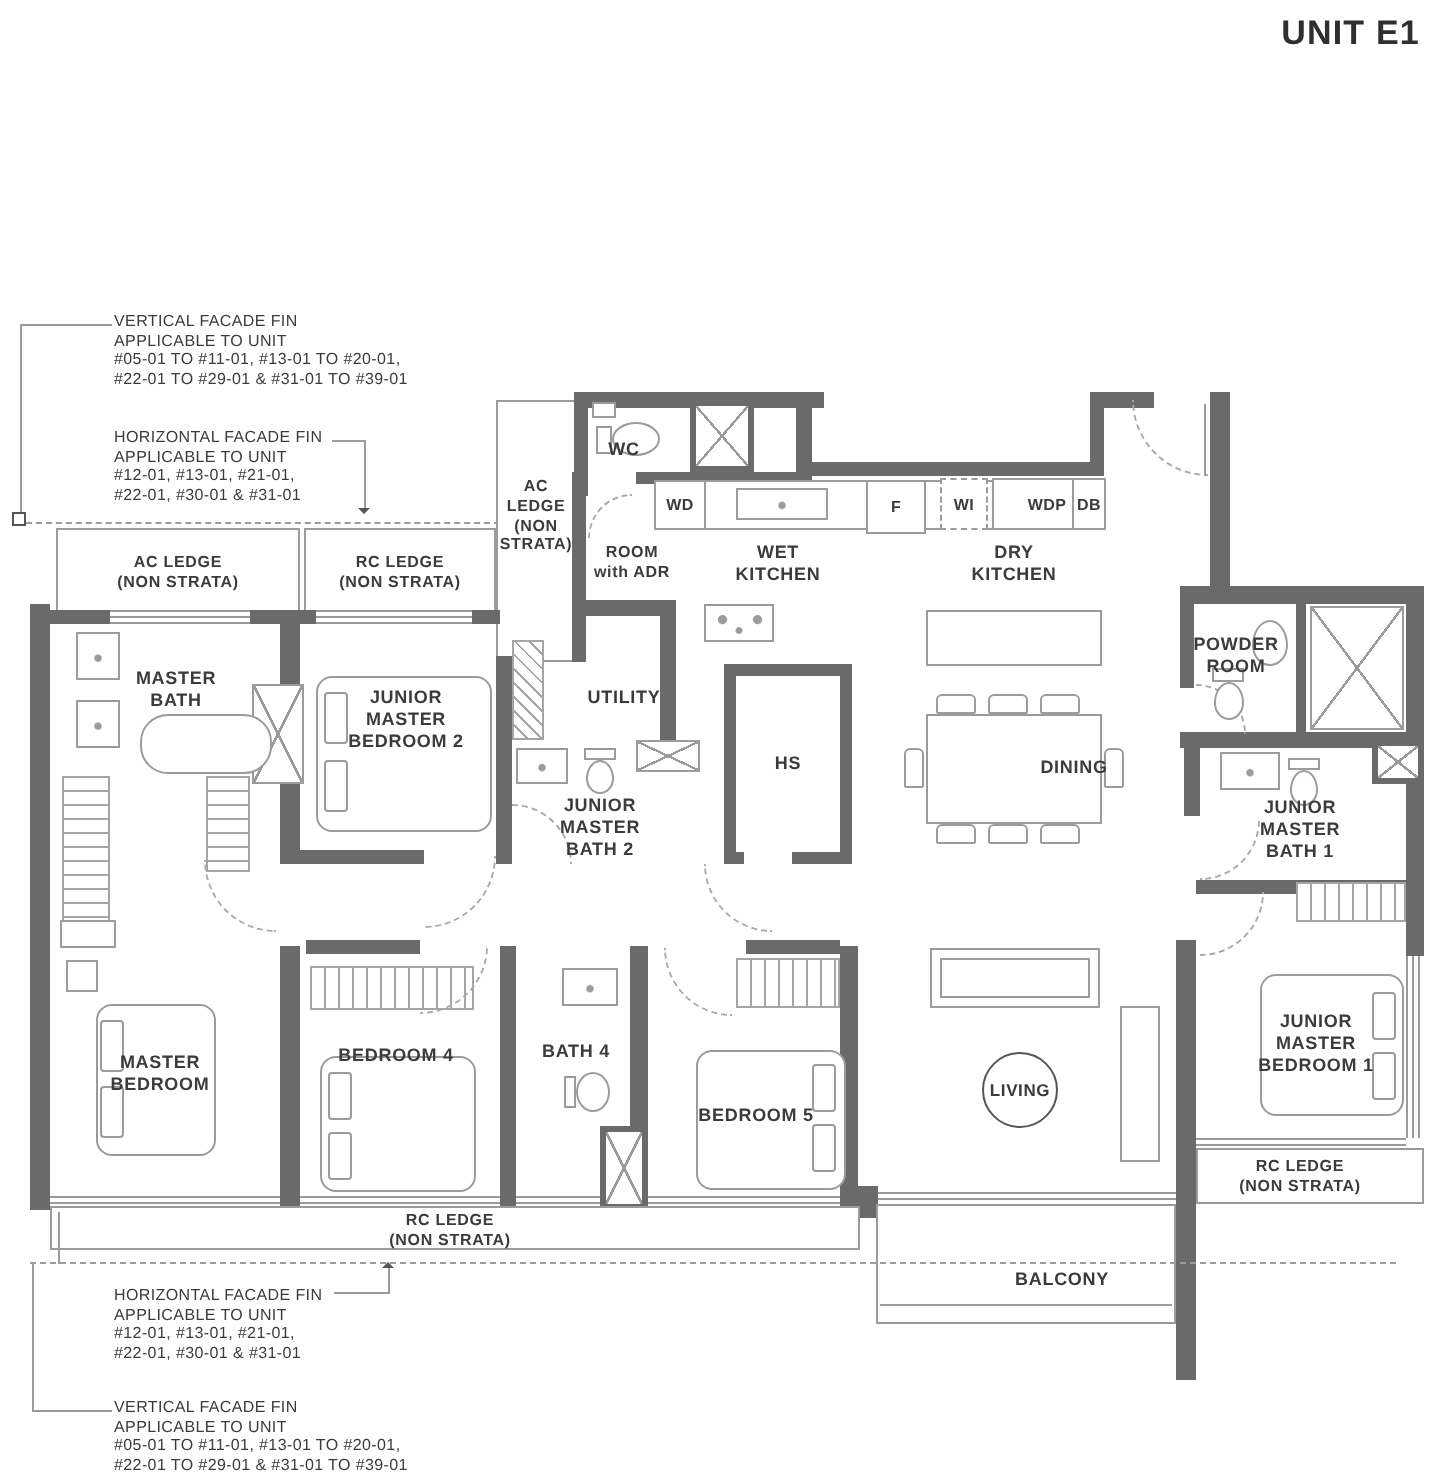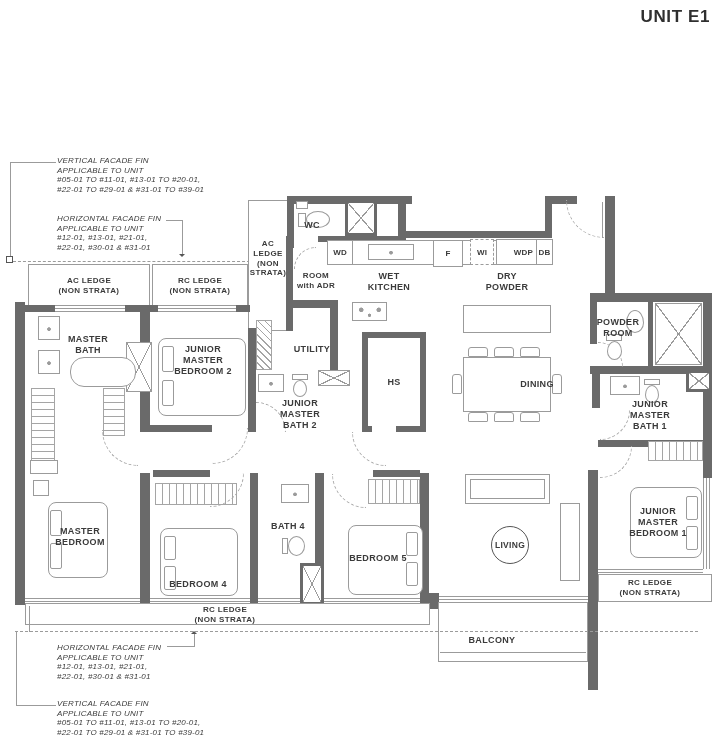--- a/index.html
+++ b/index.html
@@ -39,21 +39,21 @@
   .tank{border:1px solid #9b9b9b;background:#fff;}
   .pw{border:1px solid #9b9b9b;background:#fff;border-radius:2px;}
   .ch{border:1px solid #9b9b9b;background:#fff;border-radius:3px 3px 1px 1px;}
   .arr{width:0;height:0;border:3px solid transparent;}
   .arr.up{border-bottom-color:#555;}
   .arr.dn{border-top-color:#555;}
   .sq{border:1px solid #555;background:#fff;}
   .hdr{position:absolute;right:10px;text-align:right;}
   .hdr .title{font-size:17px;font-weight:700;letter-spacing:.6px;color:#2f2f2f;}
   .hdr .info{font-size:10px;line-height:1.35;color:#4d4d4d;letter-spacing:.35px;white-space:pre-line;}
-  .callout{position:absolute;font-size:8px;line-height:9.6px;letter-spacing:.2px;color:#3b3b3b;white-space:pre-line;font-style:italic;}
+  .callout{position:absolute;font-size:8px;line-height:9.6px;letter-spacing:.2px;color:#3b3b3b;white-space:pre-line;}
   .circle{position:absolute;border:1px solid #555;border-radius:50%;display:flex;align-items:center;justify-content:center;
           font-size:8.5px;font-weight:700;letter-spacing:.3px;color:#3b3b3b;background:#fff;}
 </style>
 </head>
 <body>
 
 <div id="plan">
 
   <div class="hdr" style="top:7px">
     <div class="title">UNIT E1</div>
@@ -241,44 +241,44 @@
   <div class="lbl sm" style="left:268px;top:258px">AC
 LEDGE
 (NON
 STRATA)</div>
   <div class="lbl" style="left:312px;top:225px">WC</div>
   <div class="lbl sm" style="left:316px;top:281px">ROOM
 with ADR</div>
   <div class="lbl" style="left:389px;top:282px">WET
 KITCHEN</div>
   <div class="lbl" style="left:507px;top:282px">DRY
-POWDER</div>
+KITCHEN</div>
   <div class="lbl" style="left:88px;top:345px">MASTER
 BATH</div>
   <div class="lbl" style="left:203px;top:360px">JUNIOR
 MASTER
 BEDROOM 2</div>
   <div class="lbl" style="left:312px;top:349px">UTILITY</div>
   <div class="lbl" style="left:300px;top:414px">JUNIOR
 MASTER
 BATH 2</div>
   <div class="lbl" style="left:394px;top:382px">HS</div>
   <div class="lbl" style="left:537px;top:384px">DINING</div>
   <div class="lbl" style="left:618px;top:328px">POWDER
 ROOM</div>
   <div class="lbl" style="left:650px;top:415px">JUNIOR
 MASTER
 BATH 1</div>
   <div class="lbl" style="left:80px;top:537px">MASTER
 BEDROOM</div>
-  <div class="lbl" style="left:198px;top:584px">BEDROOM 4</div>
+  <div class="lbl" style="left:198px;top:528px">BEDROOM 4</div>
   <div class="lbl" style="left:288px;top:526px">BATH 4</div>
   <div class="lbl" style="left:378px;top:558px">BEDROOM 5</div>
   <div class="circle" style="left:491px;top:526px;width:36px;height:36px">LIVING</div>
   <div class="lbl" style="left:658px;top:522px">JUNIOR
 MASTER
 BEDROOM 1</div>
   <div class="lbl sm" style="left:650px;top:588px">RC LEDGE
 (NON STRATA)</div>
   <div class="lbl sm" style="left:225px;top:615px">RC LEDGE
 (NON STRATA)</div>
-  <div class="lbl" style="left:492px;top:640px">BALCONY</div>
+  <div class="lbl" style="left:531px;top:640px">BALCONY</div>
 </div>
 
 </body></html>

